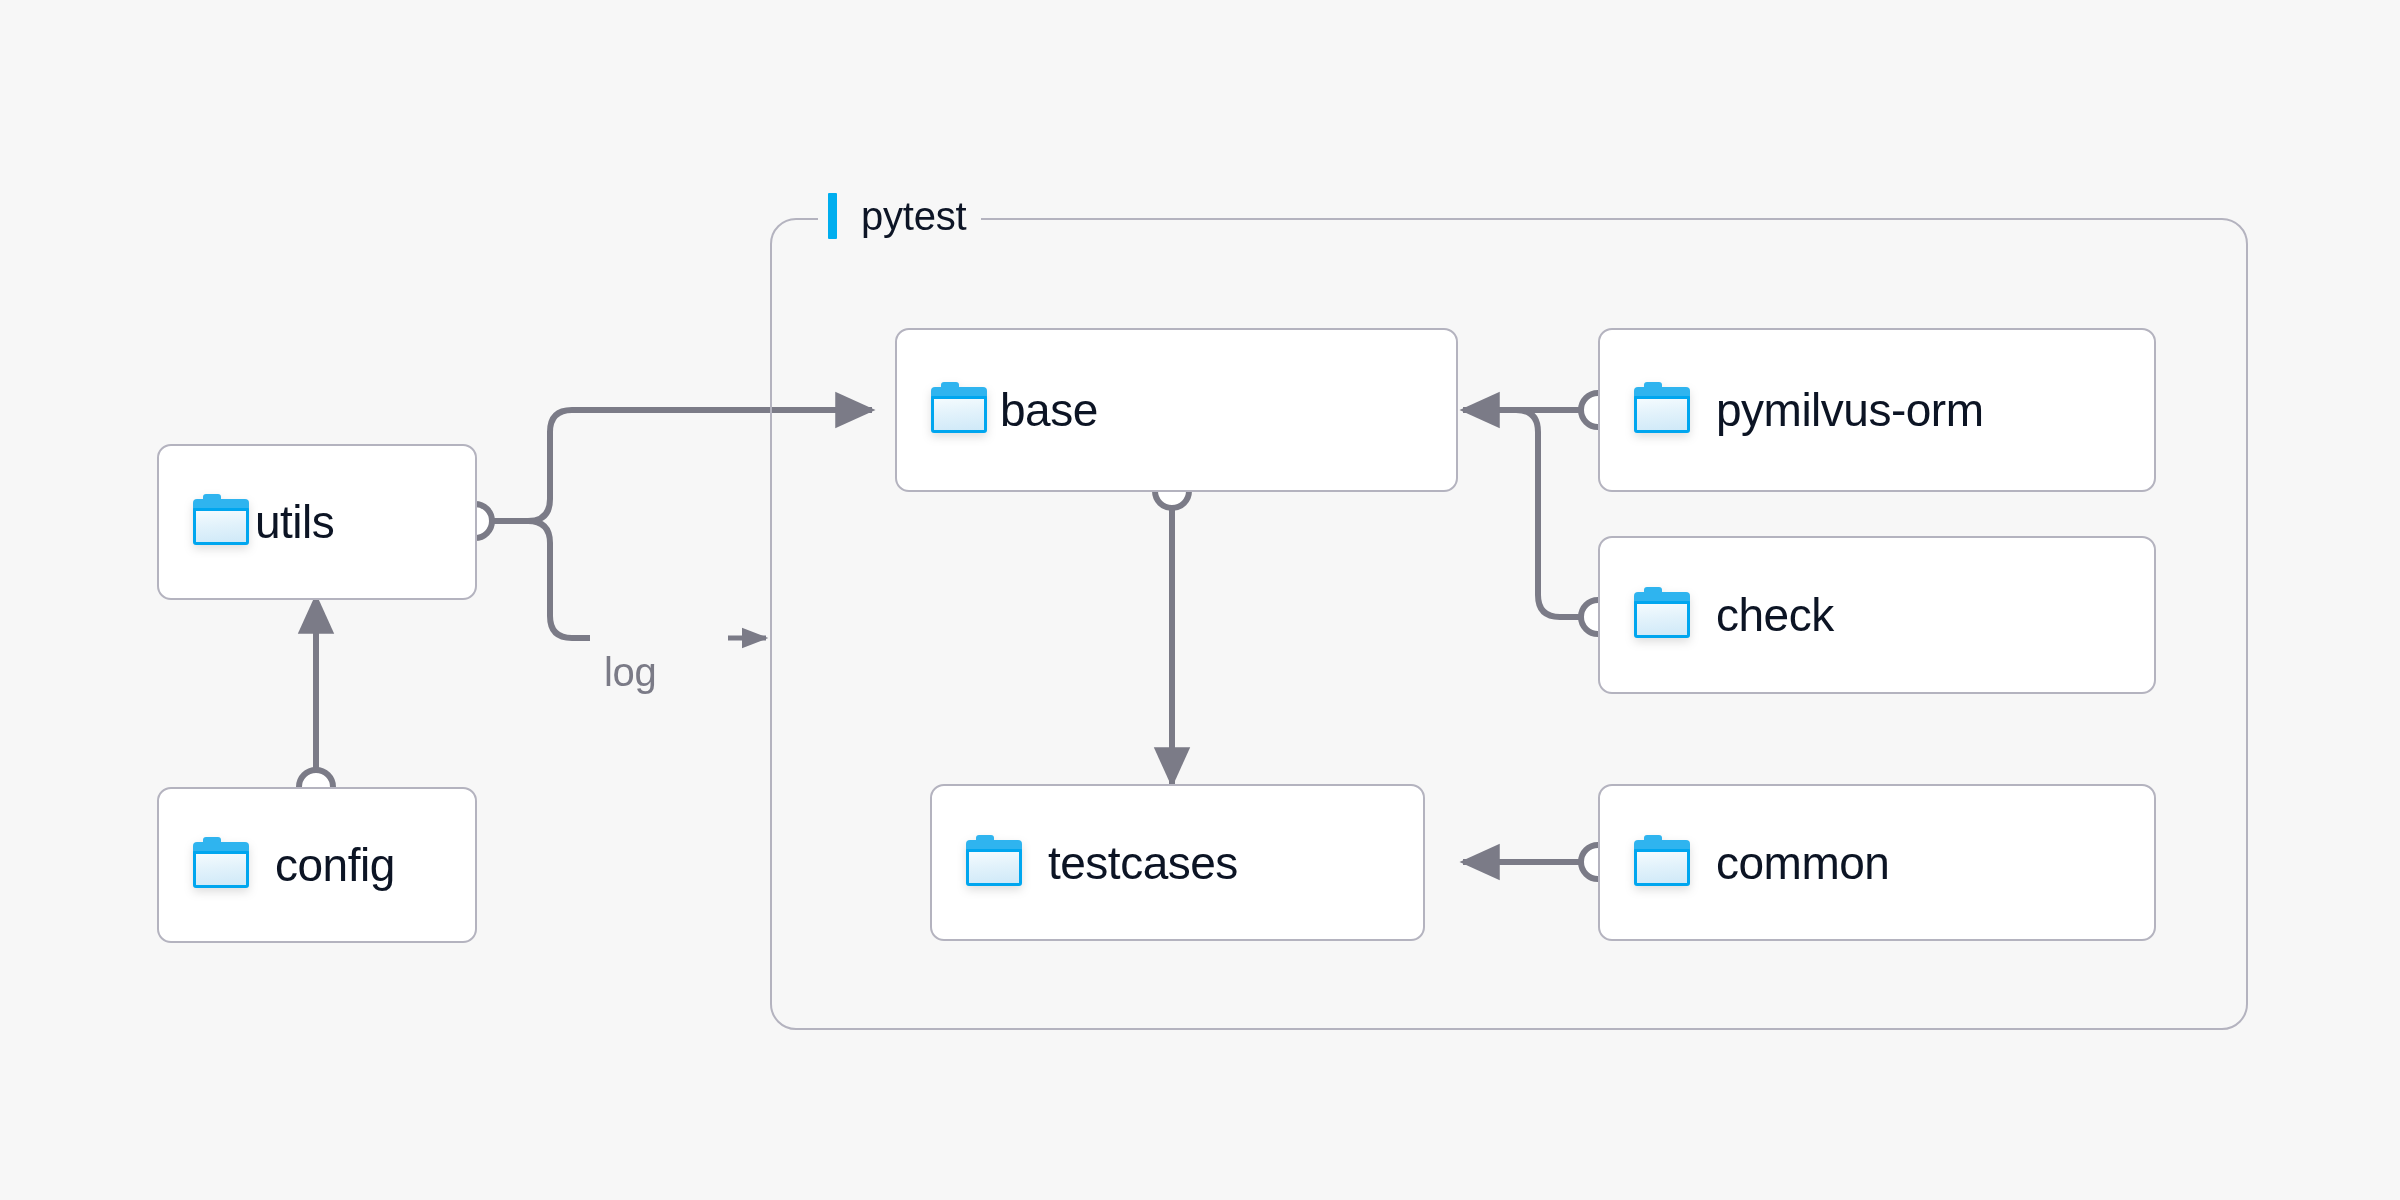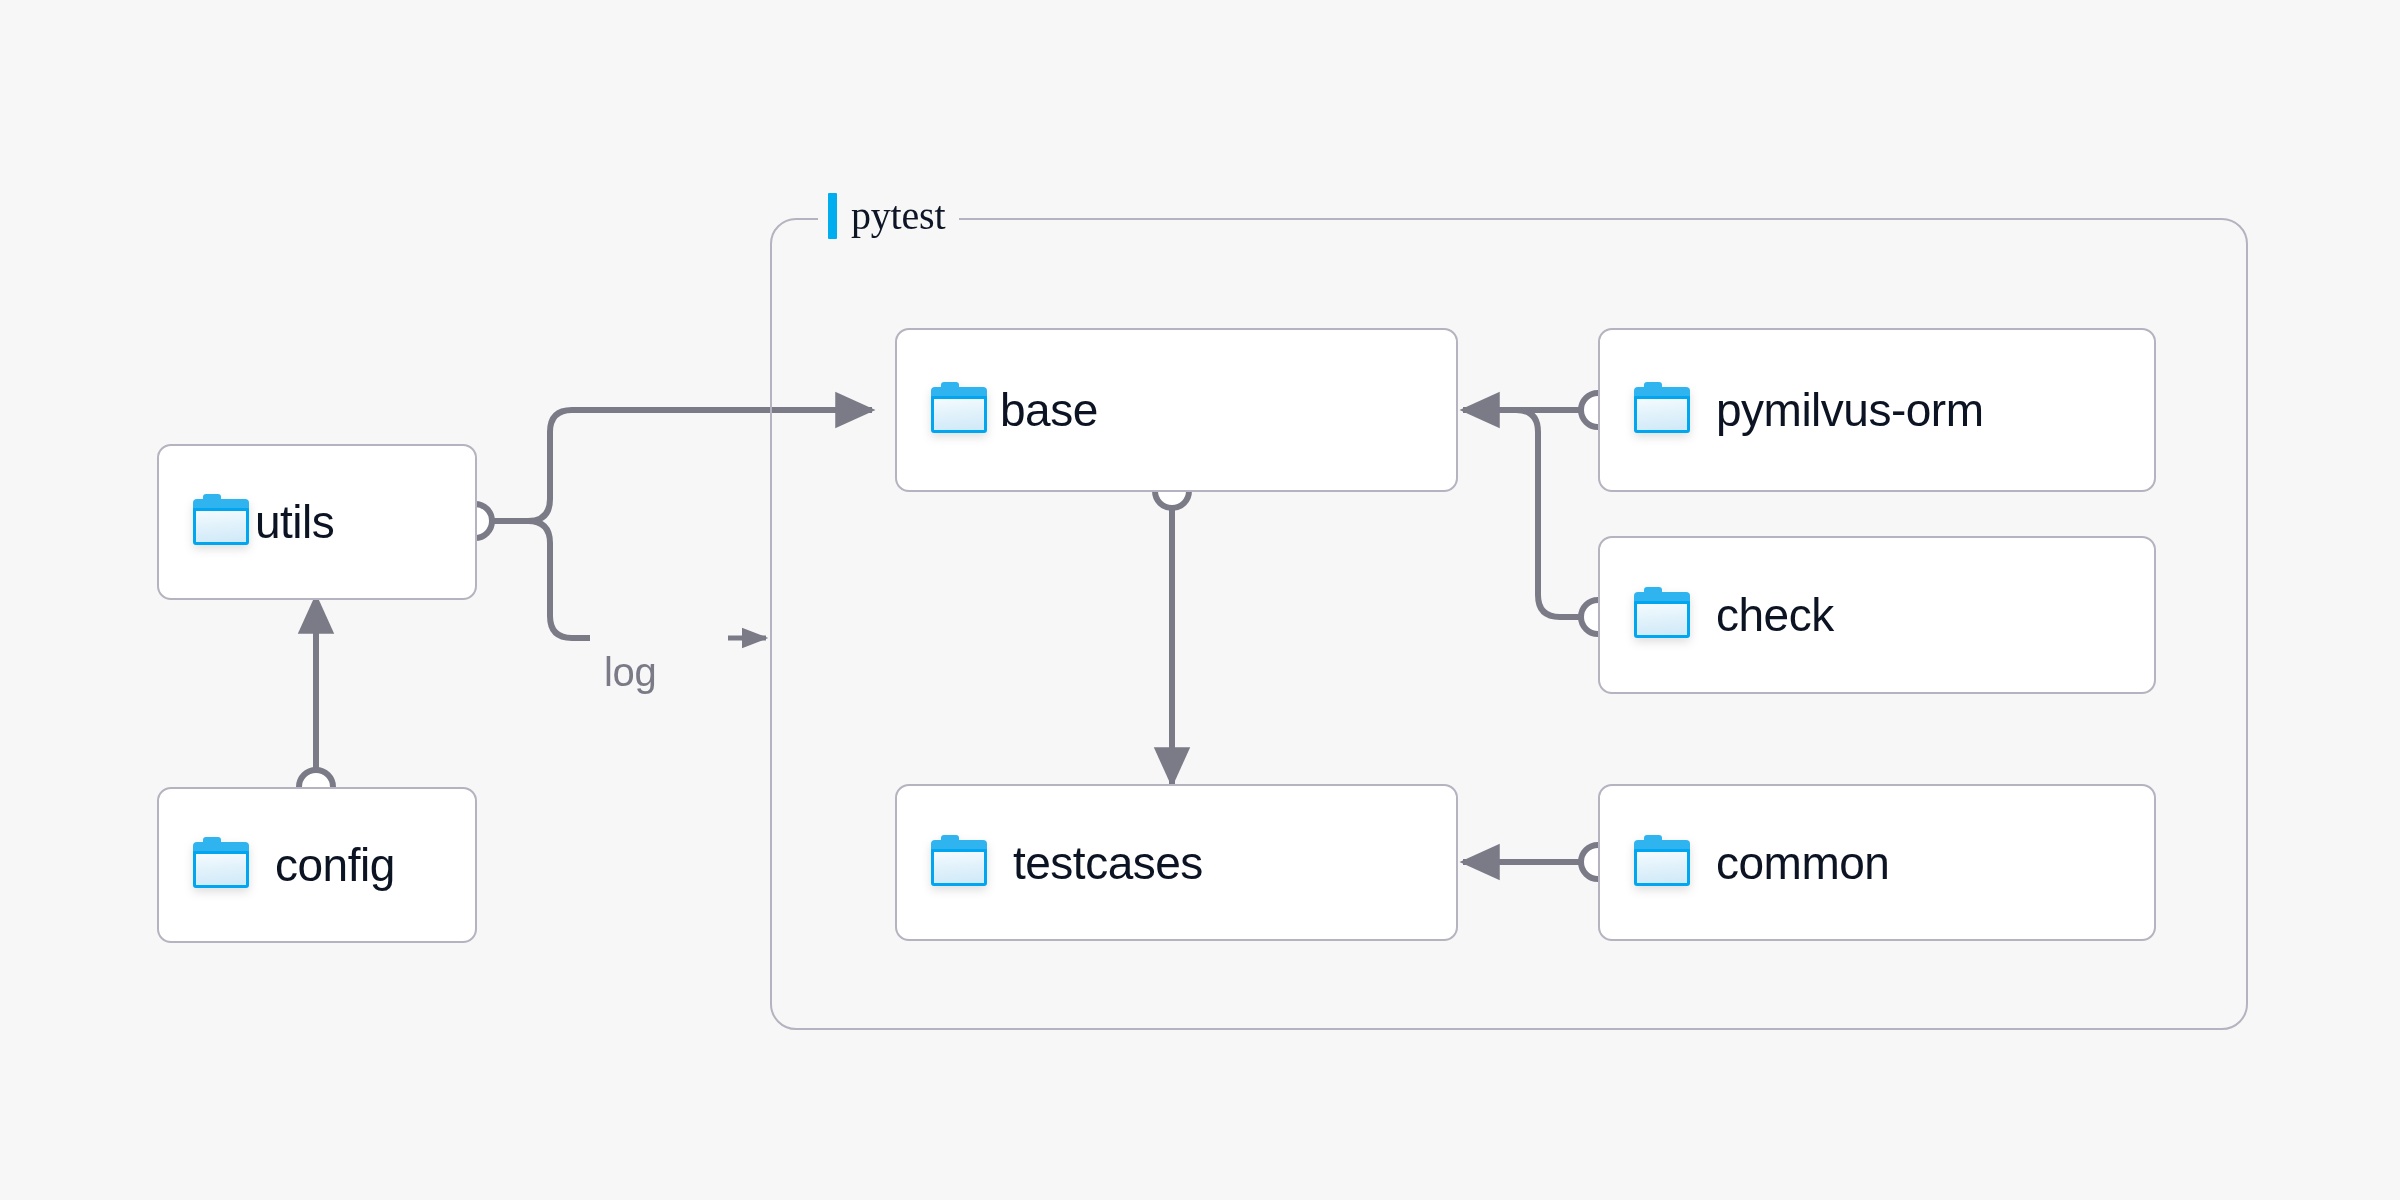--- a/index.html
+++ b/index.html
@@ -33,25 +33,24 @@
     position: absolute;
     border: 2px solid #b4b3bf;
     border-radius: 26px;
     background: transparent;
     box-sizing: border-box;
   }
   .group-label {
     position: absolute;
     display: flex;
     align-items: center;
-    gap: 14px;
+    gap: 24px;
     background: #f7f7f7;
     padding: 0 14px 0 10px;
     height: 52px;
-    font-family: Liberation Serif, serif;
   }
   .group-label .bar {
     width: 9px;
     height: 46px;
     background: #00aeef;
     border-radius: 1px;
     flex: none;
   }
   .group-label .gtext {
     font-size: 40px;
@@ -205,21 +204,21 @@
   </div>
 
   <div class="node" style="left:895px; top:328px; width:563px; height:164px;gap:13px;">
     <span class="folder">
       <span class="tab"></span>
         <span class="front"></span>
     </span>
     <span class="label">base</span>
   </div>
 
-  <div class="node" style="left:895px; top:784px; width:563px; height:157px;">
+  <div class="node" style="left:930px; top:784px; width:495px; height:157px;">
     <span class="folder">
       <span class="tab"></span>
         <span class="front"></span>
     </span>
     <span class="label">testcases</span>
   </div>
 
   <div class="node" style="left:1598px; top:328px; width:558px; height:164px;">
     <span class="folder">
       <span class="tab"></span>

